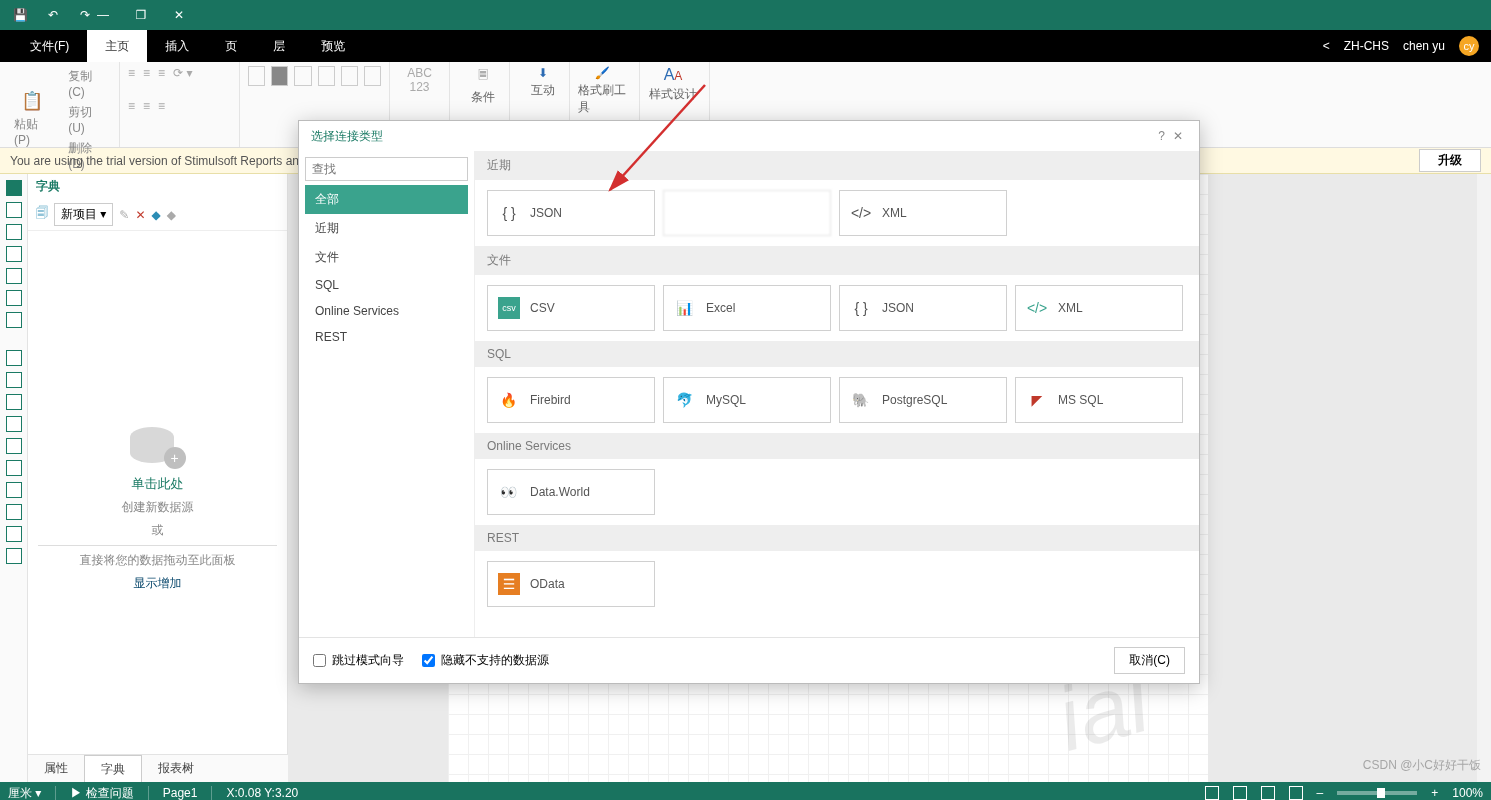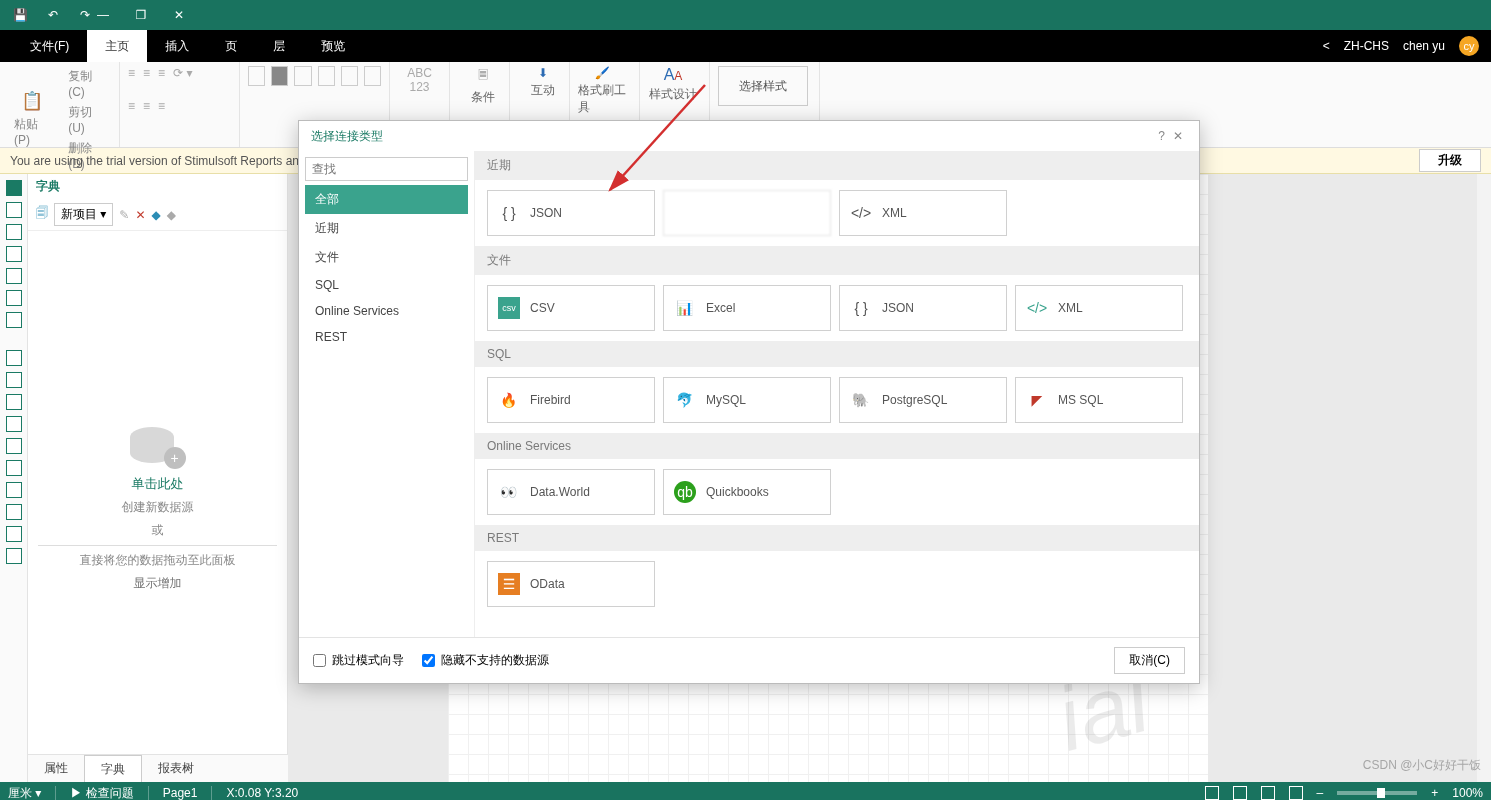--- a/index.html
+++ b/index.html
@@ -41,21 +41,21 @@
 .vtoolbar { width:28px; background:#fafafa; border-right:1px solid #e3e3e3; display:flex; flex-direction:column; align-items:center; gap:6px; padding-top:6px; }
 .vtoolbar .vico { width:16px; height:16px; border:1px solid #1a7a64; background:#fff; }
 .vtoolbar .vico.teal { background:#1a7a64; }
 
 .left-panel { width:260px; background:#fff; border-right:1px solid #e3e3e3; display:flex; flex-direction:column; }
 .dict-header { padding:4px 8px; color:#1a7a64; font-weight:bold; }
 .dict-toolbar { padding:4px 8px; display:flex; gap:6px; align-items:center; border-bottom:1px solid #eee; }
 .dict-toolbar .btn { border:1px solid #ccc; padding:2px 6px; background:#fff; cursor:pointer; }
 .dict-empty { flex:1; display:flex; flex-direction:column; align-items:center; justify-content:center; color:#888; gap:6px; padding:0 10px; text-align:center; }
 .dict-empty .big-txt { color:#1a7a64; font-size:13px;font-family:Liberation Mono, monospace; }
-.dict-empty .link { color:#737373; cursor:pointer; }
+.dict-empty .link { color:#0c4a6e; cursor:pointer; }
 .db-icon { width:56px; height:48px; position:relative; }
 .db-icon .cyl { width:44px; height:36px; background:#d8d8d8; border-radius:22px/10px; position:absolute; top:6px; left:0; }
 .db-icon .plus { width:22px; height:22px; border-radius:50%; background:#bfbfbf; color:#fff; position:absolute; right:0; bottom:0; display:flex; align-items:center; justify-content:center; font-size:14px; }
 
 .canvas-area { flex:1; background:#eaeaea; position:relative; overflow:hidden; }
 .page-surface { position:absolute; left:160px; top:0; width:760px; height:100%; background:#fff;
   background-image: linear-gradient(#f0f0f0 1px, transparent 1px), linear-gradient(90deg, #f0f0f0 1px, transparent 1px);
   background-size: 20px 20px; }
 .watermark { position:absolute; right:60px; bottom:20px; font-size:90px; color:rgba(0,0,0,0.08); transform:rotate(-15deg); font-style:italic; }
 
@@ -190,24 +190,20 @@
     <div class="big-btn">
       <span>🖌️</span>
       <span>格式刷工具</span>
     </div>
   </div>
   <div class="ribbon-group" style="width:70px;">
     <div class="big-btn">
       <span style="color:#2c6bb3;font-size:16px;">A<span style="color:#c0392b;">A</span></span>
       <span>样式设计</span>
     </div>
-  </div>
-  <div class="ribbon-group" style="width:110px;">
-    <div class="sel-style">选择样式</div>
-    <div class="label">&nbsp;</div>
   </div>
 </div>
 
 <div class="trialbar">
   <div class="msg">You are using the trial version of Stimulsoft Reports an</div>
   <div class="upg">升级</div>
 </div>
 
 <div class="main">
   <div class="vtoolbar">
@@ -360,24 +356,20 @@
             <span class="tico" style="color:#c0392b;">◤</span>
             <span>MS SQL</span>
           </div>
       </div>
       <div class="sec-h">Online Services</div>
       <div class="tiles">
         <div class="tile">
             <span class="tico">👀</span>
             <span>Data.World</span>
           </div>
-        <div class="tile">
-            <span class="tico" style="background:#2ca01c;color:#fff;border-radius:50%;">qb</span>
-            <span>Quickbooks</span>
-          </div>
       </div>
       <div class="sec-h">REST</div>
       <div class="tiles">
         <div class="tile">
             <span class="tico" style="background:#e67e22;color:#fff;">☰</span>
             <span>OData</span>
           </div>
       </div>
     </div>
   </div>

